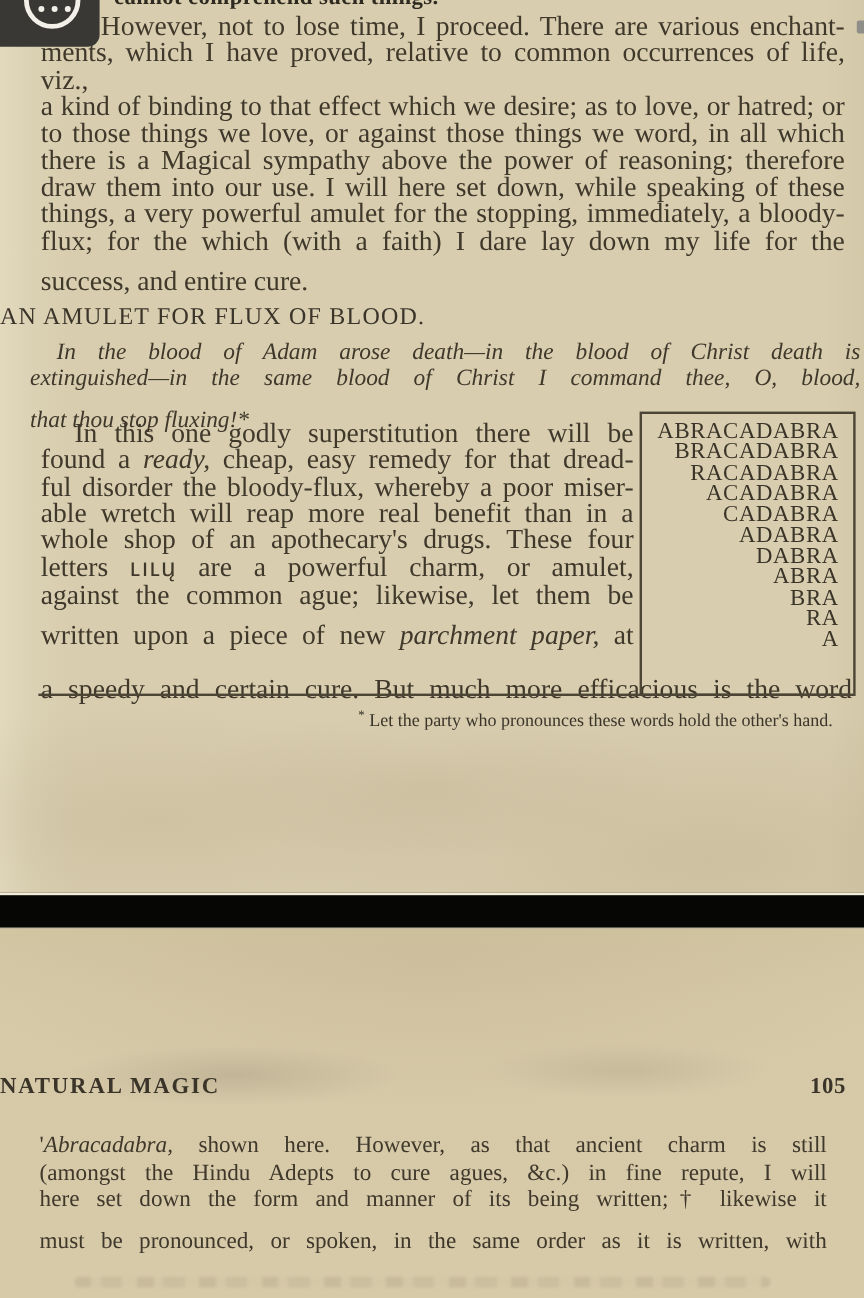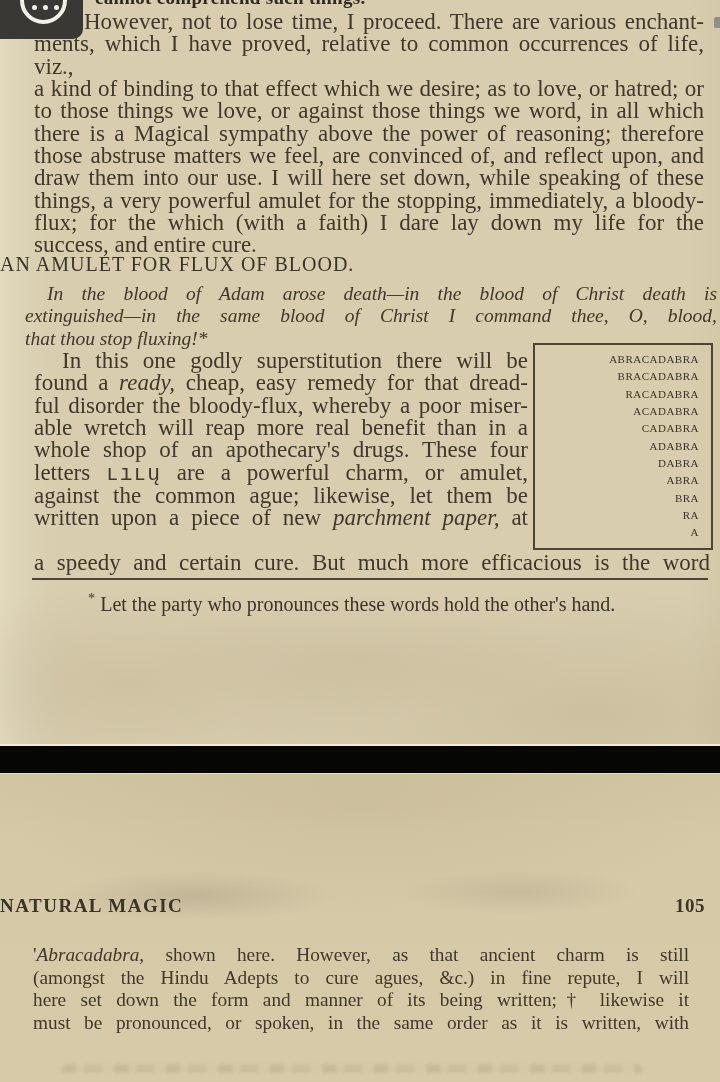--- a/index.html
+++ b/index.html
@@ -22,60 +22,60 @@
       radial-gradient(300px 90px at 50% 88%, rgba(115,96,58,0.07), transparent 70%),
       linear-gradient(90deg,#e3d9bd 0px,#dbd1b4 26px,#d8cdae 60px,#d8cdae 688px,#d3c8a8 720px);
     background-color:var(--page1-bg,#d8cdae);
   }
   .cutoff-line {
     position:absolute; top:-13px; left:95px;
     font-size:19px; font-weight:bold; color:#2e2a20; letter-spacing:0.3px;
   }
   .para { position:absolute; font-size:23px; line-height:22.35px; }
   .para .line { text-align:justify; text-align-last:justify; }
-  .para .line:last-child { text-align-last:left; }
+  .para .line:last-child { text-align-last:left;margin-top:12px; }
   .para.justify-all .line:last-child { text-align-last:justify; }
 
   #para1 { top:11px; left:34px; width:670px; }
   #para1 .line:first-child { padding-left:50px; }
 
   #heading1 {
     position:absolute; top:253px; left:0; width:720px;
     text-align:left; font-size:20px; letter-spacing:1px; color:#3a342a;
   }
 
   #quote { top:283px; left:25px; width:692px; font-size:19.5px; line-height:22.4px; }
   #quote .line:first-child { padding-left:22px; }
   #quote .line { font-style:italic; }
 
   #column-text { top:350px; left:34px; width:494px; }
   #column-text .line:first-child { padding-left:28px; }
 
   #full-line { top:552px; left:34px; width:676px; }
 
   #amulet-box {
-    position:absolute; top:343px; left:533px; width:180px; height:207px;
+    position:absolute; top:343px; left:533px; width:180px; height:237px;
     border:2px solid var(--box-border,#4c4435);
     padding:6px 12px 0 0;
-    font-size:11px; line-height:17.35px; letter-spacing:0.5px;
+    font-size:19px; line-height:17.35px; letter-spacing:0.5px;
     color:#3a3429;
   }
   #amulet-box .box-line { text-align:right; }
 
   #footnote-rule {
     position:absolute; top:578px; left:32px; width:676px; height:2px;
     background:var(--box-border,#4c4435);
   }
   #footnote {
     position:absolute; top:590px; left:34px; width:660px;
-    padding-left:54px; font-size:20px; color:#3a342a;
+    padding-left:54px; font-size:15px; color:#3a342a;text-align:right;
   }
   .sup { vertical-align:super; font-size:0.72em; }
   .it  { font-style:italic; }
-  .glyph { font-family:Liberation Mono, monospace; font-size:0.92em; letter-spacing:1px; }
+  .glyph { font-family:Liberation Sans, sans-serif; font-size:0.92em; letter-spacing:1px; }
 
   
   #menu-button {
     position:absolute; top:0; left:0; width:83px; height:39px;
     background:var(--overlay-bg,#3a3834);
     border-radius:0 0 10px 0;
     cursor:pointer;
   }
   #menu-circle {
     position:absolute; left:20px; top:-23px; width:47px; height:47px;
@@ -129,21 +129,20 @@
 <div class="page" id="page1">
 
   <div class="cutoff-line">cannot comprehend such things.</div>
 
   <div class="para" id="para1">
       <div class="line"><span>However, not to lose time, I proceed.  There are various enchant-</span></div>
       <div class="line"><span>ments, which I have proved, relative to common occurrences of life, viz.,</span></div>
       <div class="line"><span>a kind of binding to that effect which we desire; as to love, or hatred; or</span></div>
       <div class="line"><span>to those things we love, or against those things we word, in all which</span></div>
       <div class="line"><span>there is a Magical sympathy above the power of reasoning; therefore</span></div>
-      <div class="line"><span>those abstruse matters we feel, are convinced of, and reflect upon, and</span></div>
       <div class="line"><span>draw them into our use.  I will here set down, while speaking of these</span></div>
       <div class="line"><span>things, a very powerful amulet for the stopping, immediately, a bloody-</span></div>
       <div class="line"><span>flux; for the which (with a faith) I dare lay down my life for the</span></div>
       <div class="line"><span>success, and entire cure.</span></div>
     </div>
 
   <div id="heading1">AN AMULET FOR FLUX OF BLOOD.</div>
 
   <div class="para" id="quote">
       <div class="line"><span class="it">In the blood of Adam arose death—in the blood of Christ death is</span></div>

